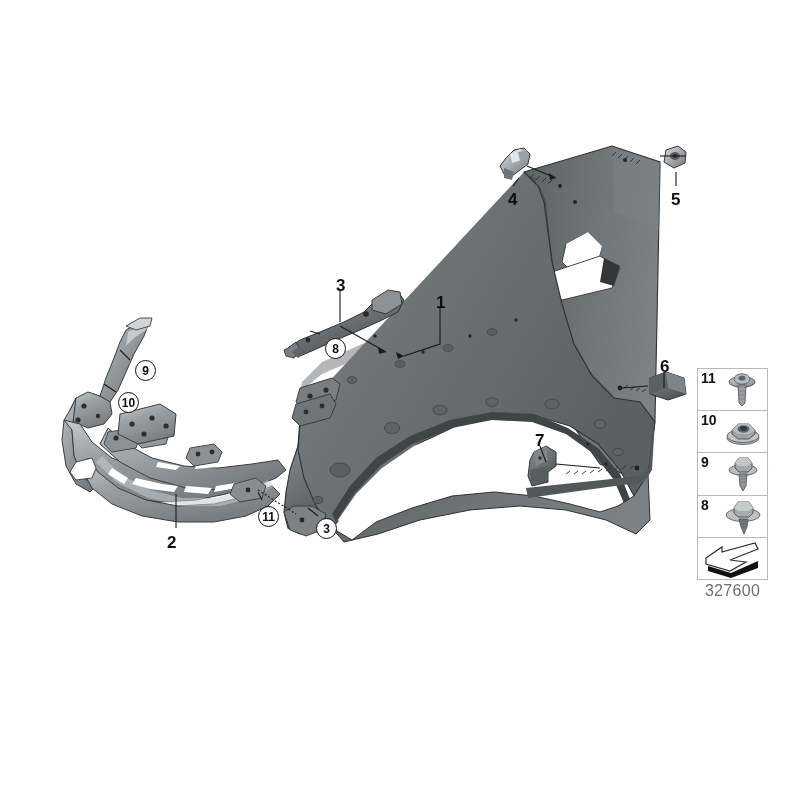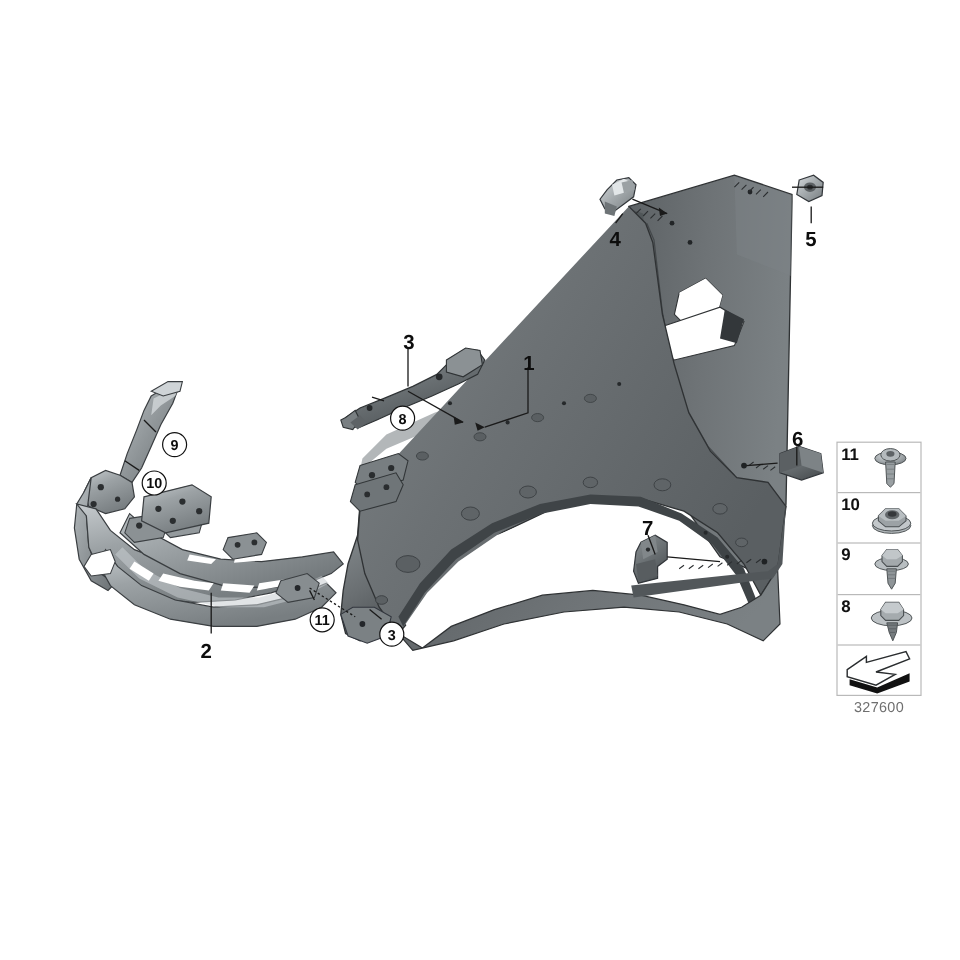--- a/index.html
+++ b/index.html
@@ -85,21 +85,21 @@
     right: 1px; top: 0;
     width: 46px; height: 100%;
   }
   .legend-art svg { display: block; }
   #legend-caption {
     position: absolute;
     left: 697px; top: 582px;
     width: 71px;
     text-align: center;
     font-family: "Liberation Sans", sans-serif;
-    font-size: 12px;
+    font-size: 16px;
     color: #6f6f6f;
     letter-spacing: 0.3px;
   }
 
   
   #footer {
     position: absolute;
     left: 0; top: 700px;
     width: 800px; height: 100px;
     background: #ffffff;

